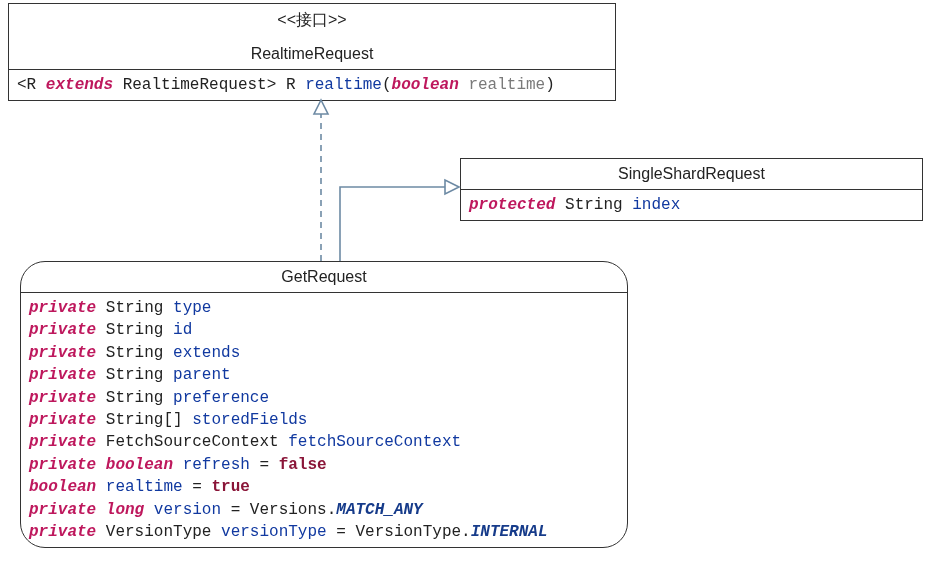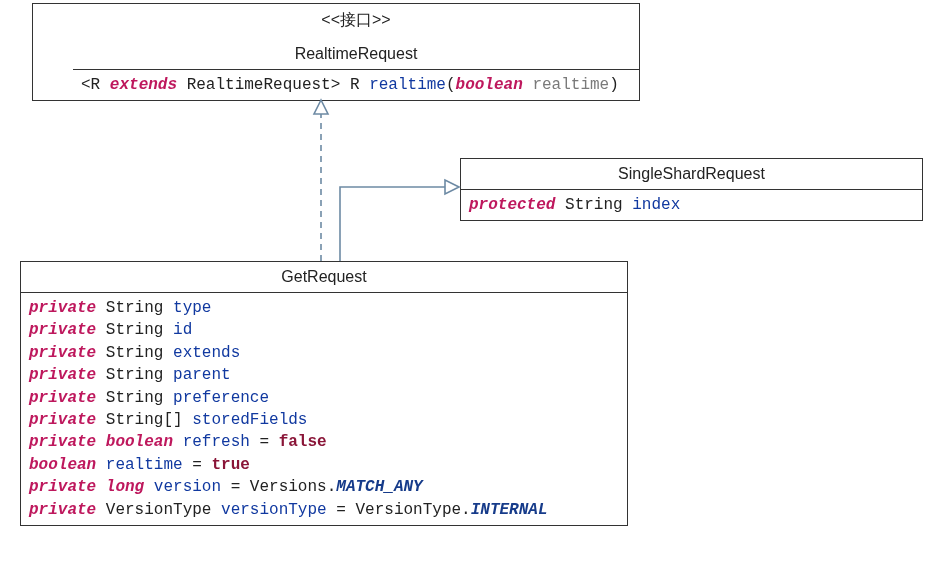--- a/index.html
+++ b/index.html
@@ -52,21 +52,21 @@
     position: absolute;
     left: 0; top: 0;
     width: 935px;
     height: 566px;
     pointer-events: none;
   }
 </style>
 </head>
 <body>
 
-<div class="class-box" style="left:32px; top:3px; width:608px;padding-left:40px;">
+<div class="class-box" style="left:8px; top:3px; width:608px;">
   <div class="class-header">
     <span class="stereotype">&lt;&lt;接口&gt;&gt;</span>
     <span>RealtimeRequest</span>
   </div>
   <div class="class-compartment">
     <span class="kw-paren">&lt;</span><span class="kw-type">R</span>
     <span class="kw-mod">extends</span>
     <span class="kw-type">RealtimeRequest</span><span class="kw-paren">&gt;</span>
     <span class="kw-type">R</span>
     <span class="kw-name">realtime</span><span class="kw-paren">(</span><span class="kw-mod">boolean</span>
@@ -78,32 +78,33 @@
   <div class="class-header">
     <span>SingleShardRequest</span>
   </div>
   <div class="class-compartment">
     <span class="kw-mod">protected</span>
     <span class="kw-type">String</span>
     <span class="kw-name">index</span>
   </div>
 </div>
 
-<div class="class-box" style="left:20px; top:261px; width:608px;">
+<div class="class-box" style="left:20px; top:261px; width:608px;border-radius:25px;">
   <div class="class-header">
     <span>GetRequest</span>
   </div>
   <div class="class-compartment" id="get-request-fields">
 
   <div class="member-line"><span class="kw-mod">private </span><span class="kw-type">String </span><span class="kw-name">type</span></div>
       <div class="member-line"><span class="kw-mod">private </span><span class="kw-type">String </span><span class="kw-name">id</span></div>
       <div class="member-line"><span class="kw-mod">private </span><span class="kw-type">String </span><span class="kw-name">extends</span></div>
       <div class="member-line"><span class="kw-mod">private </span><span class="kw-type">String </span><span class="kw-name">parent</span></div>
       <div class="member-line"><span class="kw-mod">private </span><span class="kw-type">String </span><span class="kw-name">preference</span></div>
       <div class="member-line"><span class="kw-mod">private </span><span class="kw-type">String[] </span><span class="kw-name">storedFields</span></div>
+      <div class="member-line"><span class="kw-mod">private </span><span class="kw-type">FetchSourceContext </span><span class="kw-name">fetchSourceContext</span></div>
       <div class="member-line"><span class="kw-mod">private </span><span class="kw-mod">boolean </span><span class="kw-name">refresh</span><span class="kw-paren"> = </span><span class="kw-lit">false</span></div>
       <div class="member-line"><span class="kw-mod">boolean </span><span class="kw-name">realtime</span><span class="kw-paren"> = </span><span class="kw-lit">true</span></div>
       <div class="member-line"><span class="kw-mod">private </span><span class="kw-mod">long </span><span class="kw-name">version</span><span class="kw-paren"> = </span><span class="kw-type">Versions</span><span class="kw-paren">.</span><span class="kw-enum">MATCH_ANY</span></div>
       <div class="member-line"><span class="kw-mod">private </span><span class="kw-type">VersionType </span><span class="kw-name">versionType</span><span class="kw-paren"> = </span><span class="kw-type">VersionType</span><span class="kw-paren">.</span><span class="kw-enum">INTERNAL</span></div>
     </div>
 </div>
 
 <svg class="connectors">
 
   <line x1="321" y1="261" x2="321" y2="112" stroke="#6d8aa4" stroke-width="1.6" stroke-dasharray="6,5"></line>

